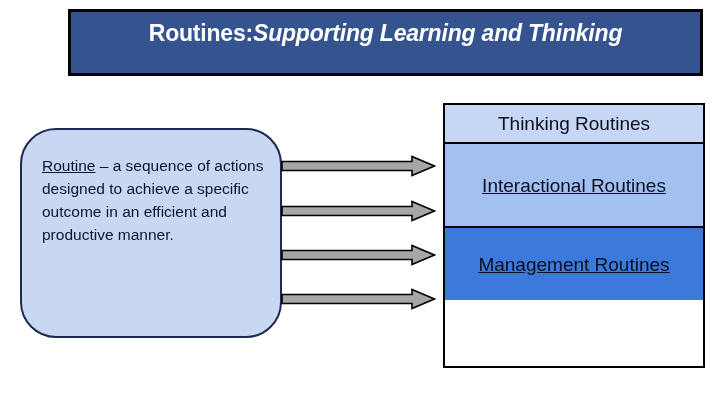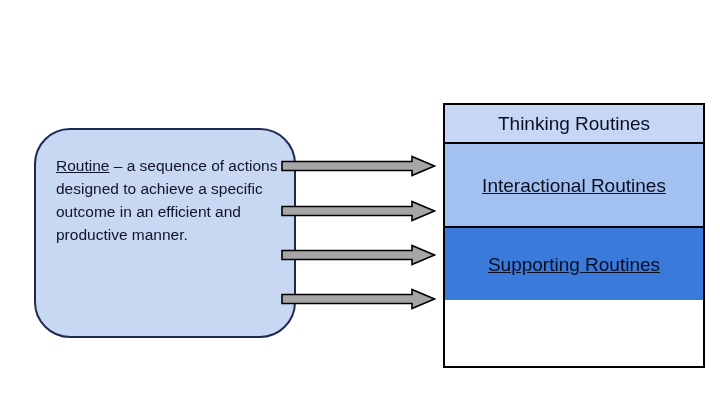--- a/index.html
+++ b/index.html
@@ -45,21 +45,21 @@
     font-style: normal;
   }
   #title-text .t-sub {
     font-weight: bold;
     font-style: italic;
   }
 
   
   #definition-box {
     position: absolute;
-    left: 34px;
+    left: 20px;
     top: 128px;
     width: 262px;
     height: 210px;
     background: #C8D7F2;
     border: 2px solid #1F2A52;
     border-radius: 36px;
     box-sizing: border-box;
   }
   #definition-text {
     position: absolute;
@@ -115,20 +115,25 @@
   #cat-row-0 { height: 37px; background: #C6D7F5; }
   #cat-row-1 { height: 84px; background: #A3C1F0; }
   #cat-row-2 { height: 66px; background: #6699E8; }
   #cat-row-3 { height: 74px; background: #3B79DB; }
 </style>
 </head>
 <body>
 
 <div id="slide">
 
+  <div id="title-banner">
+    <div id="title-text">
+      <span class="t-main">Routines:</span><span class="t-sub">Supporting Learning and Thinking</span>
+    </div>
+  </div>
 
   <div id="definition-box">
     <div id="definition-text">
       <span class="term">Routine</span><span> – a sequence of actions designed to achieve a specific outcome in an efficient and productive manner.</span>
     </div>
   </div>
 
   <div class="arrow" id="arrow-1">
     <svg width="155" height="22" viewBox="0 0 155 22" xmlns="http://www.w3.org/2000/svg">
       <polygon points="1,6.5 131,6.5 131,1.5 153.5,11 131,20.5 131,15.5 1,15.5" fill="#A6A6A6" stroke="#000000" stroke-width="1.6" stroke-linejoin="miter"></polygon>
@@ -151,17 +156,17 @@
   </div>
 
   <div id="category-table">
     <div class="cat-row" id="cat-row-0">
       <span>Thinking Routines</span>
     </div>
     <div class="cat-row" id="cat-row-1">
       <span>Interactional Routines</span>
     </div>
     <div class="cat-row" id="cat-row-3">
-      <span>Supporting Routines</span>
+      <span>Management Routines</span>
     </div>
   </div>
 
 </div>
 
 </body></html>

